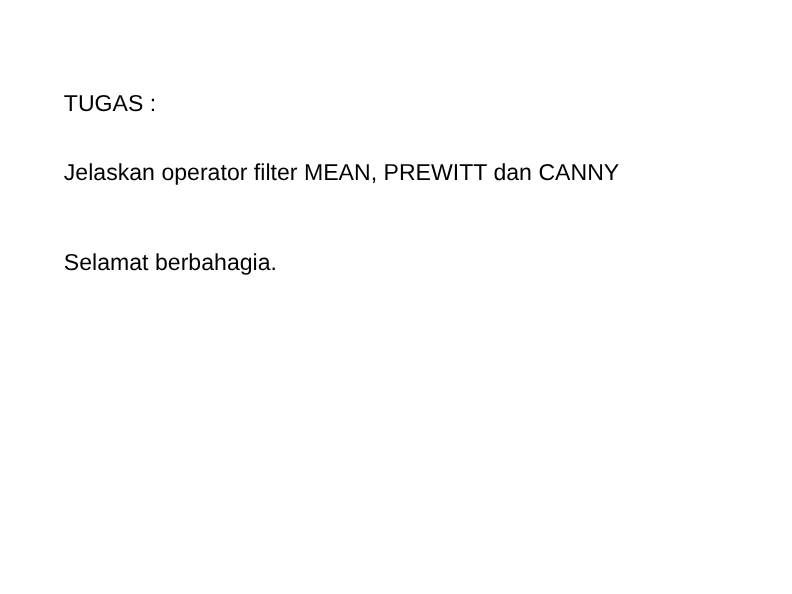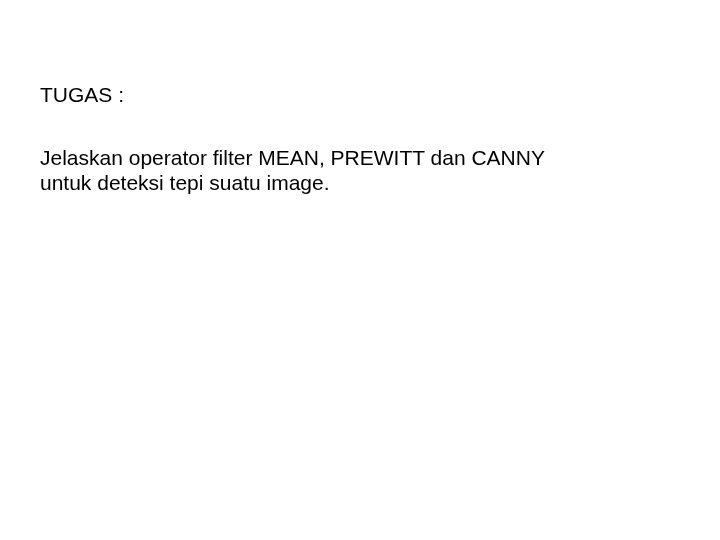--- a/index.html
+++ b/index.html
@@ -7,21 +7,21 @@
     padding: 0;
     width: 720px;
     height: 540px;
     background: #ffffff;
     font-family: Arial, Helvetica, sans-serif;
     font-size: 21px;
     color: #000000;
   }
   .slide {
     box-sizing: border-box;
-    padding: 82px 40px 40px 40px;
+    padding: 82px 40px 40px 58px;
     line-height: 1.2;
   }
   .heading {
     margin-bottom: 38px;
   }
   .body-block {
     margin-bottom: 56px;
   }
   .body-line {
     display: block;
@@ -30,16 +30,16 @@
   }
 </style>
 </head>
 <body>
 
 <div class="slide">
   <div class="heading">TUGAS :</div>
 
   <div class="body-block">
     <span class="body-line">Jelaskan operator filter  MEAN, PREWITT dan CANNY</span>
-    <span class="body-line">untuk deteksi tepi suatu image.</span>
   </div>
 
+  <div class="closing">Selamat berbahagia.</div>
 </div>
 
 </body></html>

